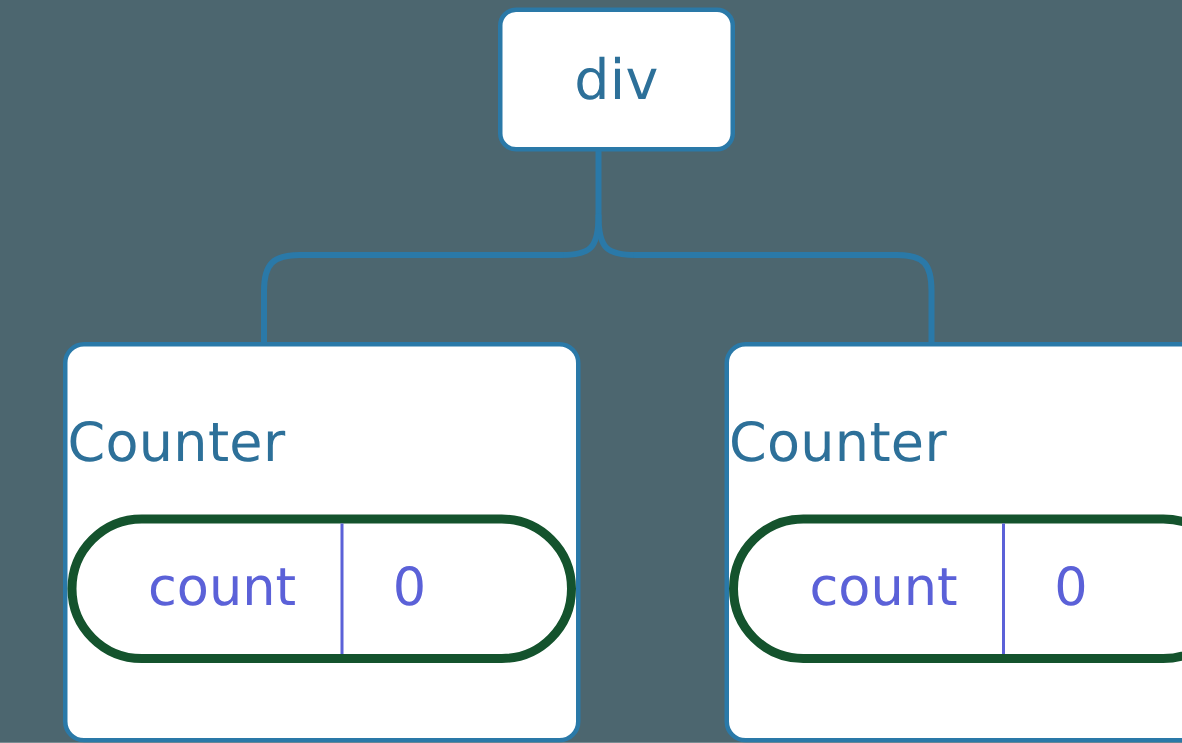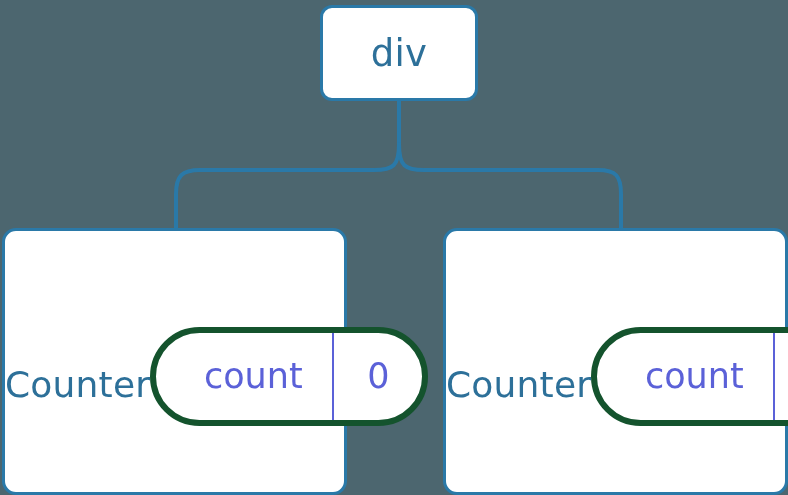--- a/index.html
+++ b/index.html
@@ -33,21 +33,21 @@
   
   .node {
     position: absolute;
     background: #ffffff;
     border: 3px solid #2a79a8;
     box-sizing: border-box;
   }
 
   
   #root-node {
-    left: 320px;
+    left: 332px;
     top: 5px;
     width: 158px;
     height: 96px;
     border-radius: 12px;
     display: flex;
     align-items: center;
     justify-content: center;
   }
   .root-label {
     color: #2d7099;
@@ -57,21 +57,22 @@
     line-height: 1;
   }
 
   
   .child-node {
     top: 228px;
     width: 345px;
     height: 267px;
     border-radius: 14px;
     display: flex;
-    align-items: center;
+    flex-direction: column;
+    margin-left: 40px;
   }
   #child-node-left  { left: 2px; }
   #child-node-right { left: 443px; }
 
   .child-title {
     color: #2d7099;
     font-size: 36px;
     font-weight: 400;
     line-height: 1;
     margin-top: 47px;

